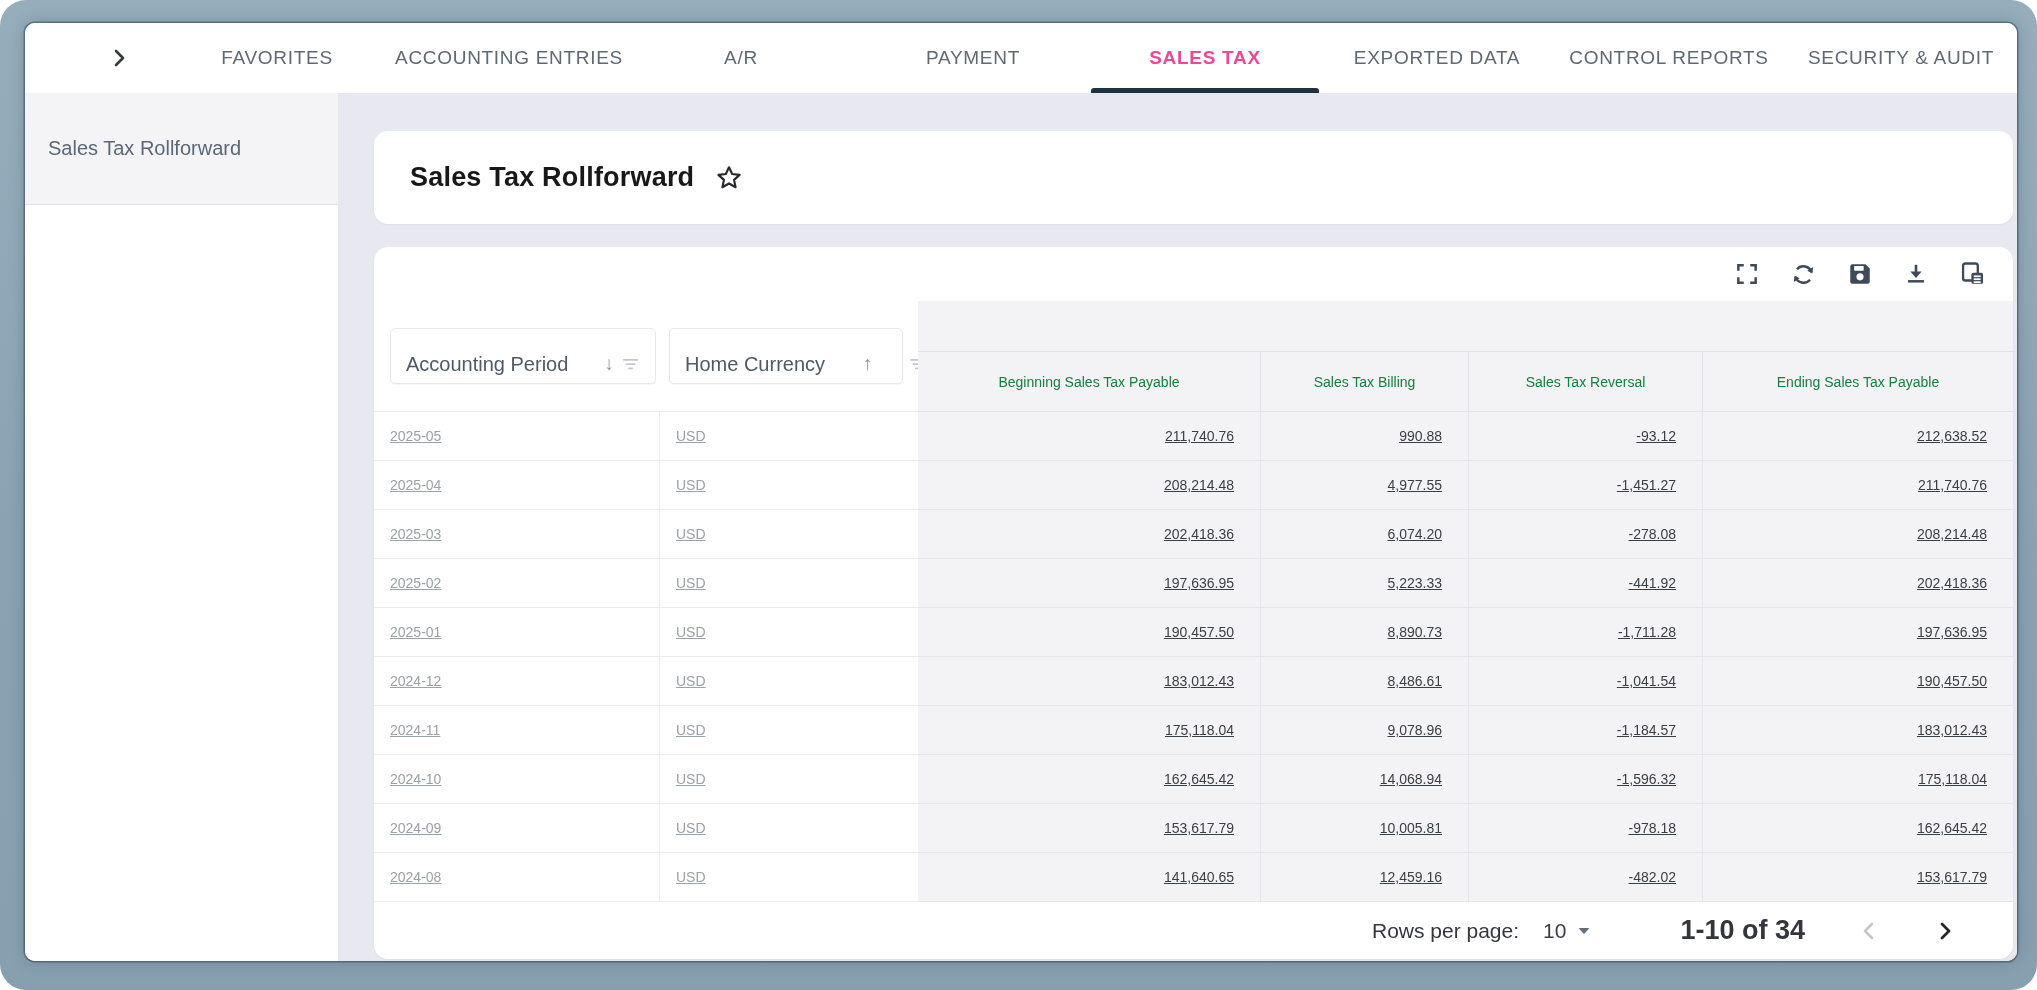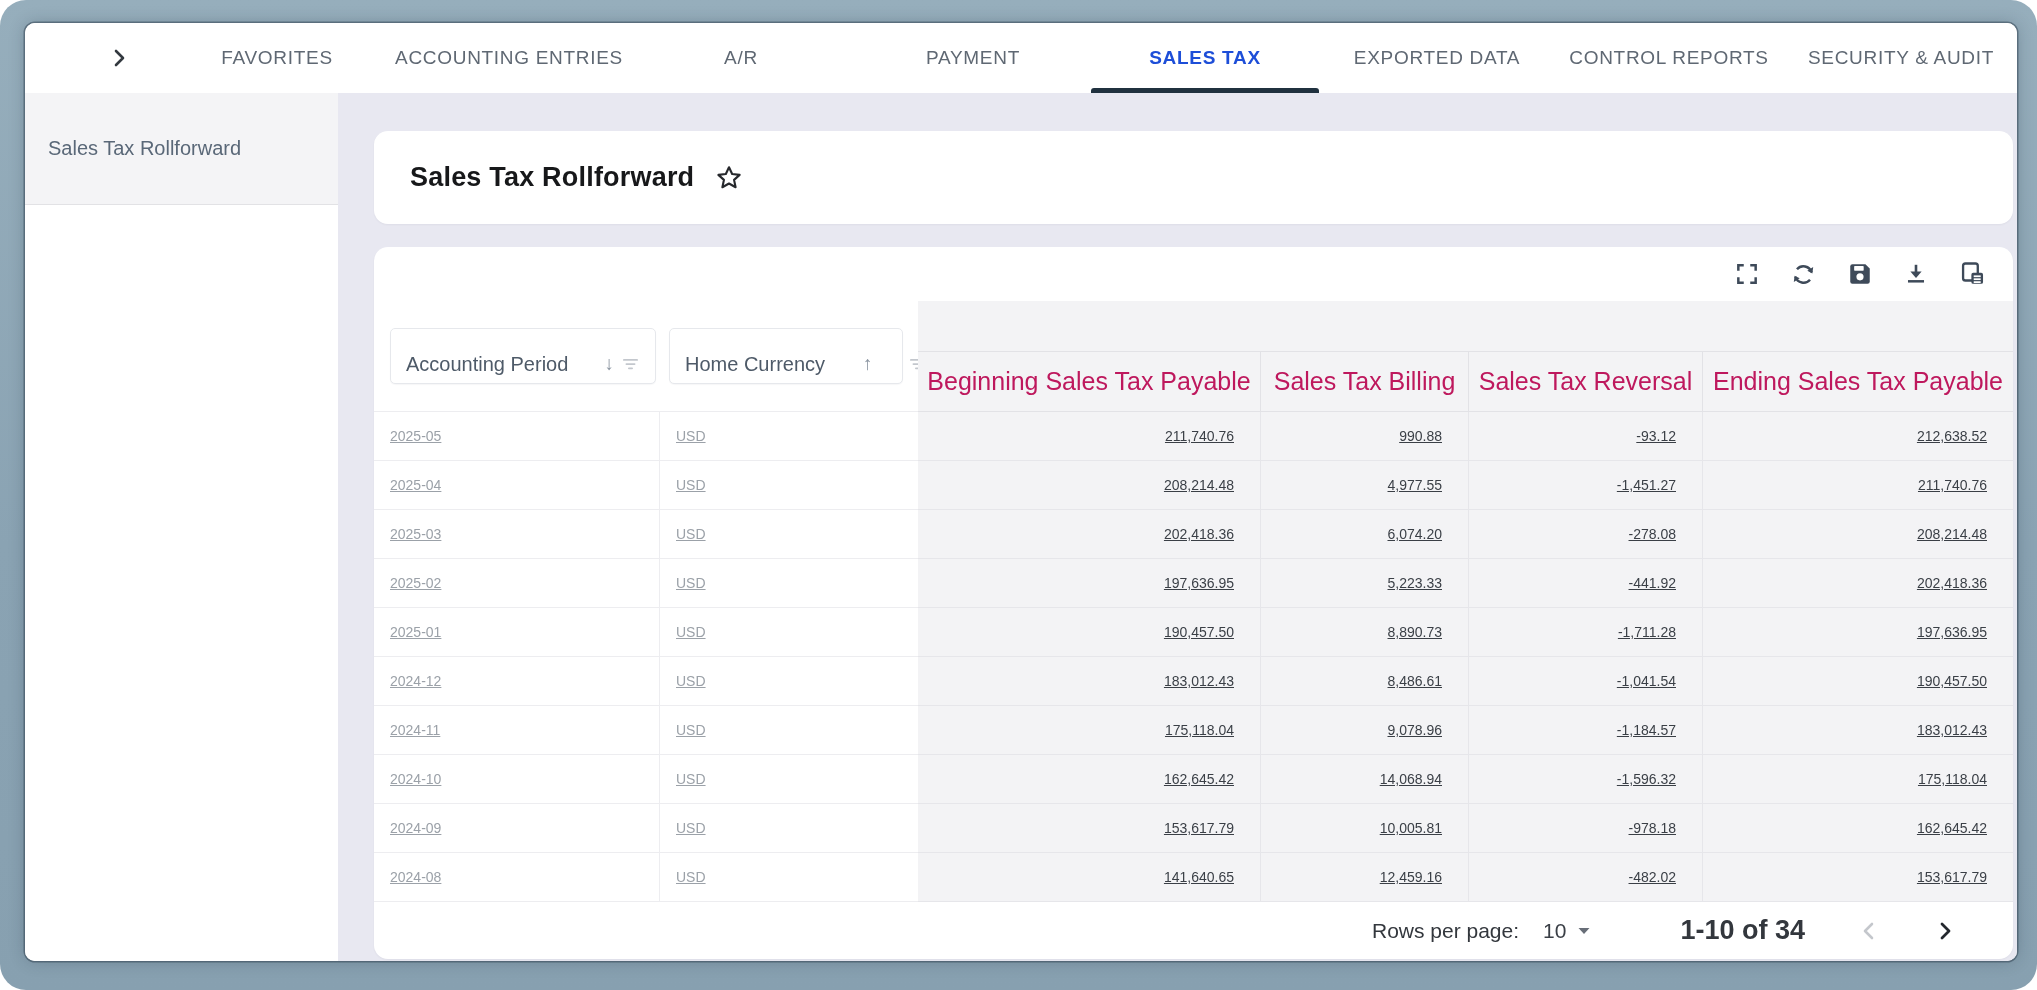--- a/index.html
+++ b/index.html
@@ -9,21 +9,21 @@
            background:linear-gradient(180deg,#96aebc 0%,#8aa3b3 55%,#87a0b0 100%);
            border-radius:26px; }
   .window { position:absolute; left:25px; top:23px; width:1992px; height:938px;
             background:#ffffff; border-radius:10px; overflow:hidden;
             box-shadow:0 0 0 1.5px rgba(38,54,68,0.45), 0 0 16px rgba(25,40,55,0.25); }
 
   
   .nav { height:70px; background:#ffffff; display:flex; align-items:stretch; padding-left:50px; position:relative; }
   .tab { width:232px; display:flex; align-items:center; justify-content:center;
          font-size:19px; letter-spacing:0.7px; color:#5f6873; font-weight:500; cursor:pointer; position:relative; }
-  .tab.active { color:#1d4ed8; font-weight:600; }
+  .tab.active { color:#ec4899; font-weight:600; }
   .tab.active::after { content:""; position:absolute; left:2px; right:2px; bottom:0; height:5px;
                        background:#20313f; border-radius:3px 3px 0 0; }
   .nav-more { margin-left:auto; margin-right:30px; display:flex; align-items:center; cursor:pointer; }
 
   
   .content { display:flex; height:868px; }
   .sidebar { width:313px; background:#ffffff; flex:none; }
   .side-item { height:112px; background:#f4f4f6; border-bottom:1px solid #e2e2e5;
                display:flex; align-items:center; padding-left:23px;
                color:#5a6878; font-size:20px; font-weight:500; cursor:pointer; }
@@ -54,21 +54,21 @@
           box-shadow:0 1px 1px rgba(60,60,80,0.04); }
   .chip:nth-of-type(1){ width:266px; } .chip:nth-of-type(2){ width:234px;gap:28px; }
   .chip .lbl { font-size:20px; color:#4e5a68; font-weight:500; white-space:nowrap; }
   .chip .arrow { margin-left:auto; font-size:19px; color:#8b95a1; padding-left:10px; }
   .chip .flt { margin-left:7px; display:flex; }
 
   .vh { background:#f3f3f5; display:flex; flex-direction:column; }
   .vh .band { height:50px; flex:none; }
   .vh .vlbl { flex:1; border-top:1px solid #e2e2e6; border-bottom:1px solid #e2e2e6;
               display:flex; align-items:center; justify-content:center;
-              font-size:25px; color:#be185d; white-space:nowrap; }
+              font-size:14px; color:#15803d; white-space:nowrap; }
   .vh.bl .vlbl { border-left:1px solid #e2e2e6; }
 
   .c { display:flex; align-items:center; font-size:14px;text-decoration:underline; }
   .c-txt { background:#ffffff; color:#9ba1a8; padding-left:16px; border-bottom:1px solid #ededf0; }
   .c-txt.br { border-right:1px solid #ededf0; }
   .c-num { background:#f3f3f5; color:#3a3f46; justify-content:flex-end; padding-right:26px;
            border-bottom:1px solid #e6e6ea; font-variant-numeric:tabular-nums; }
   .c-num.bl { border-left:1px solid #e6e6ea; }
 
   

